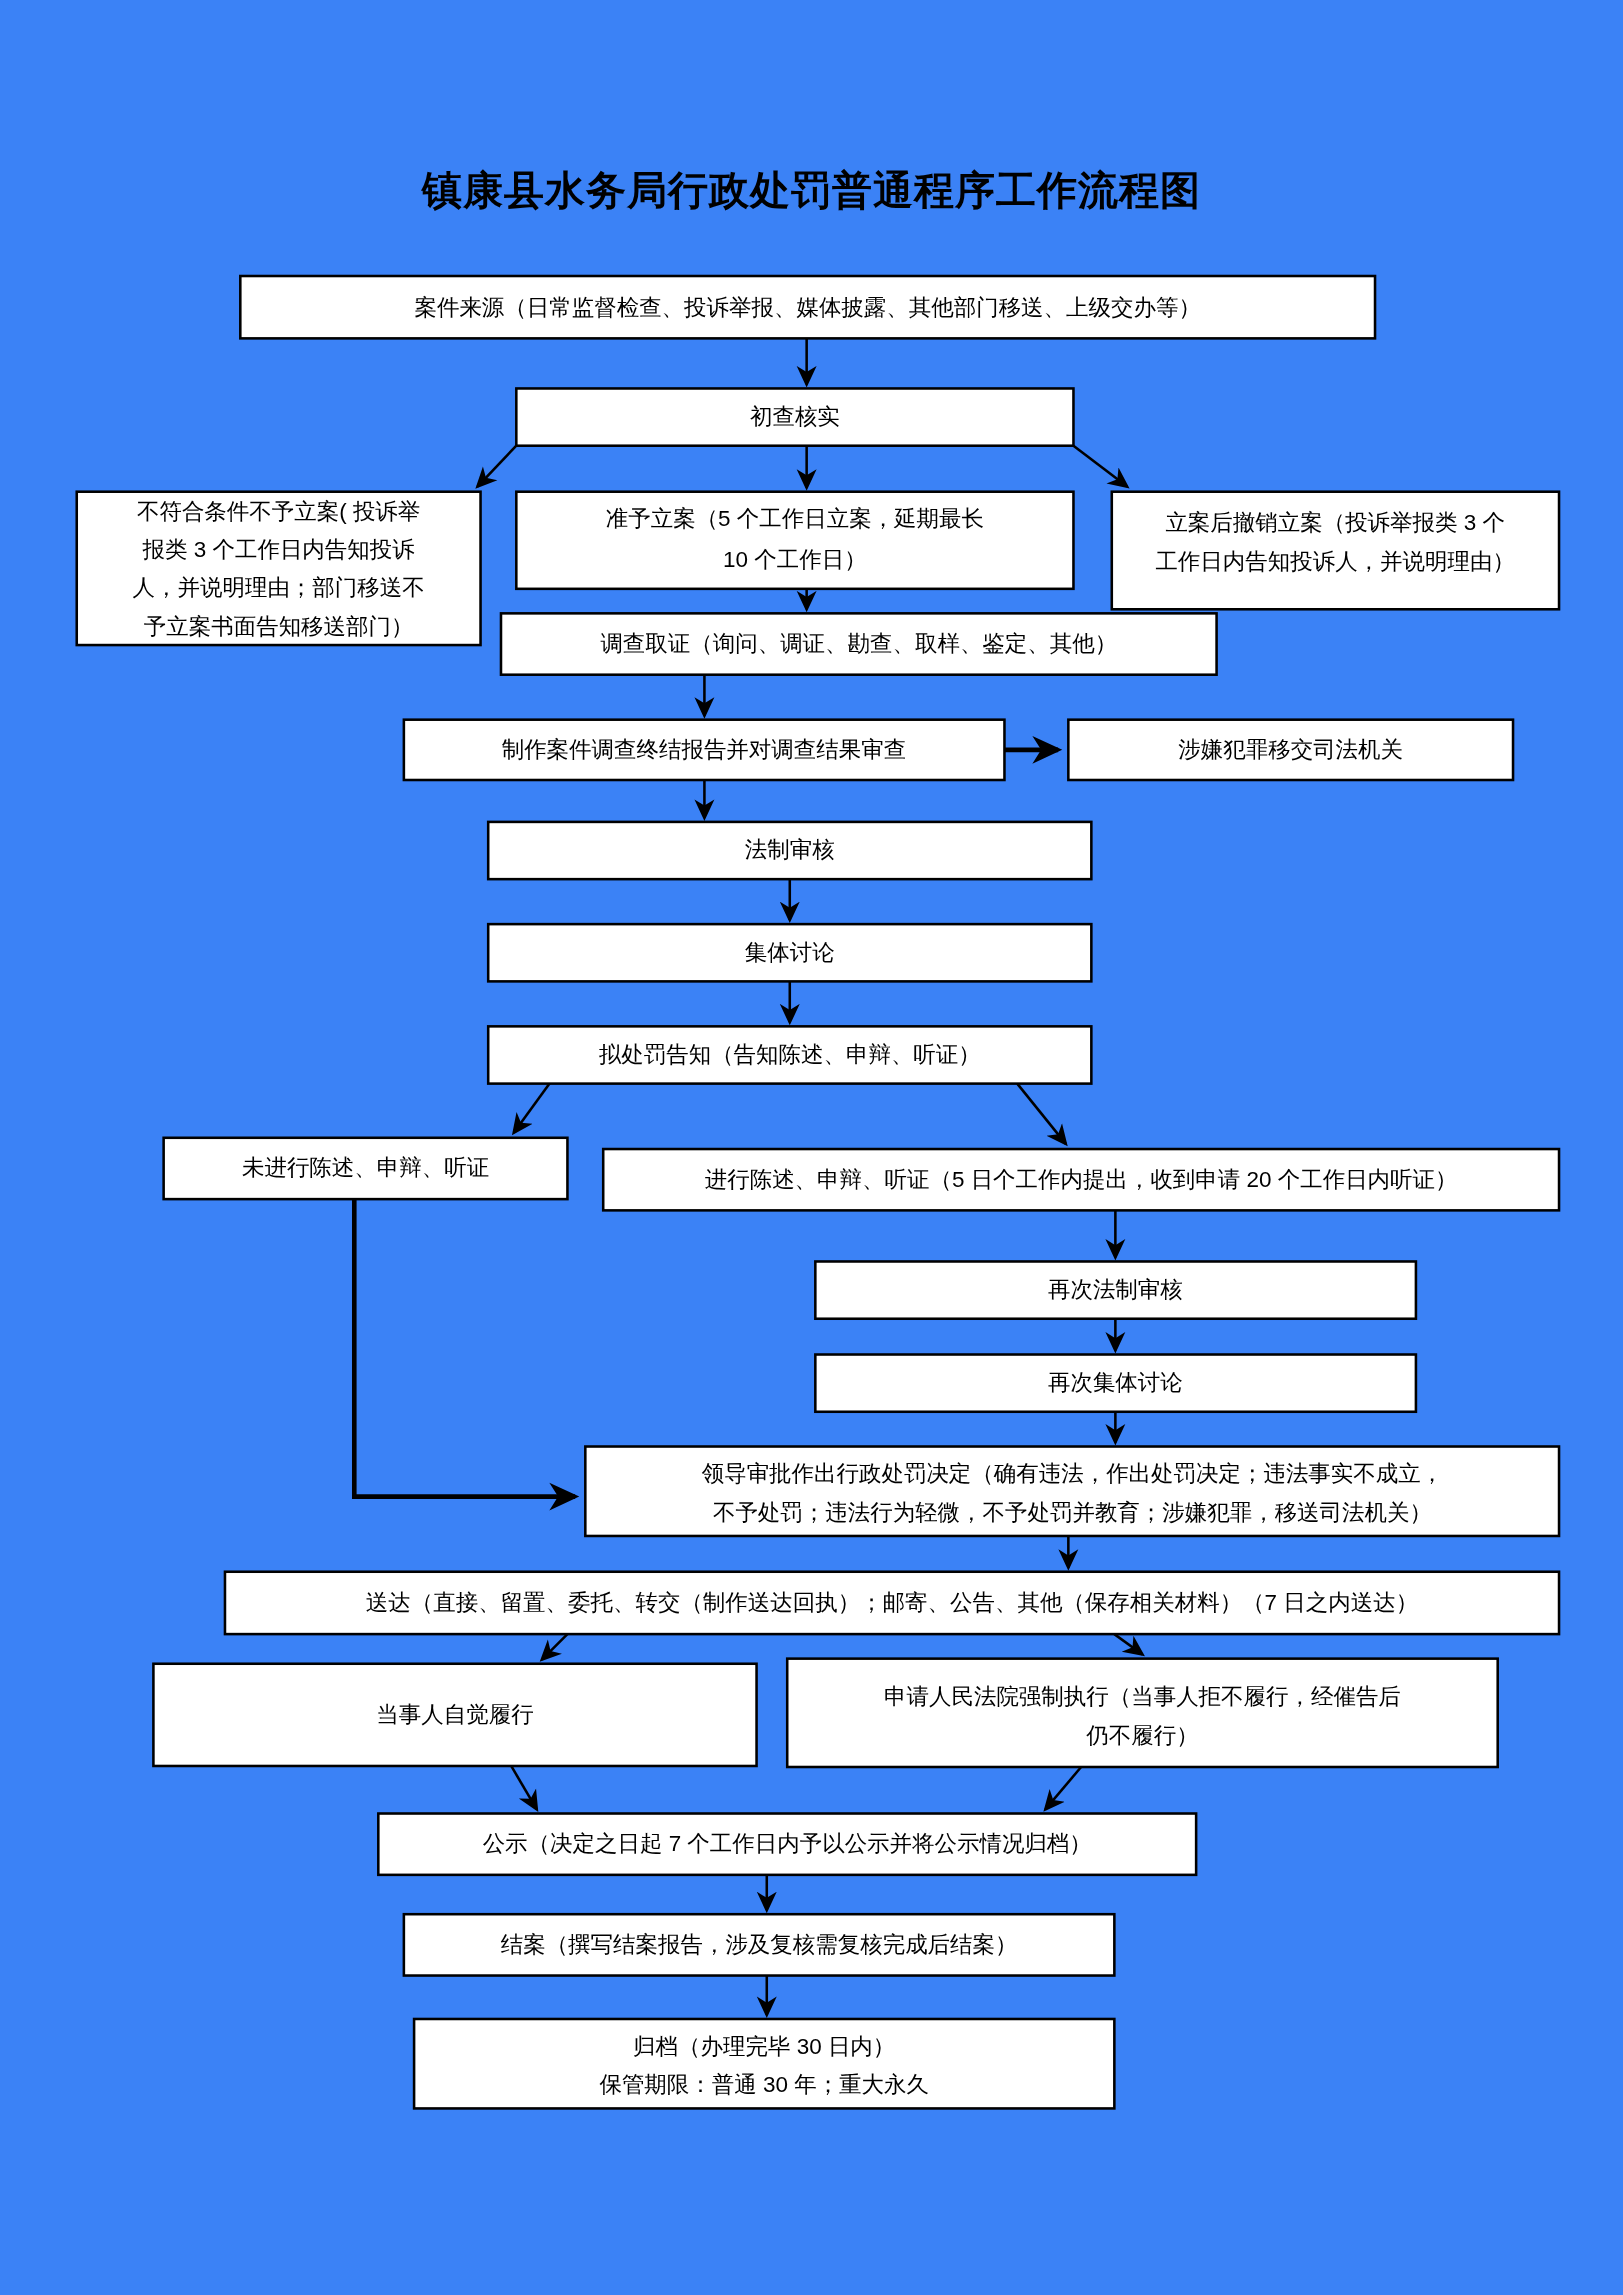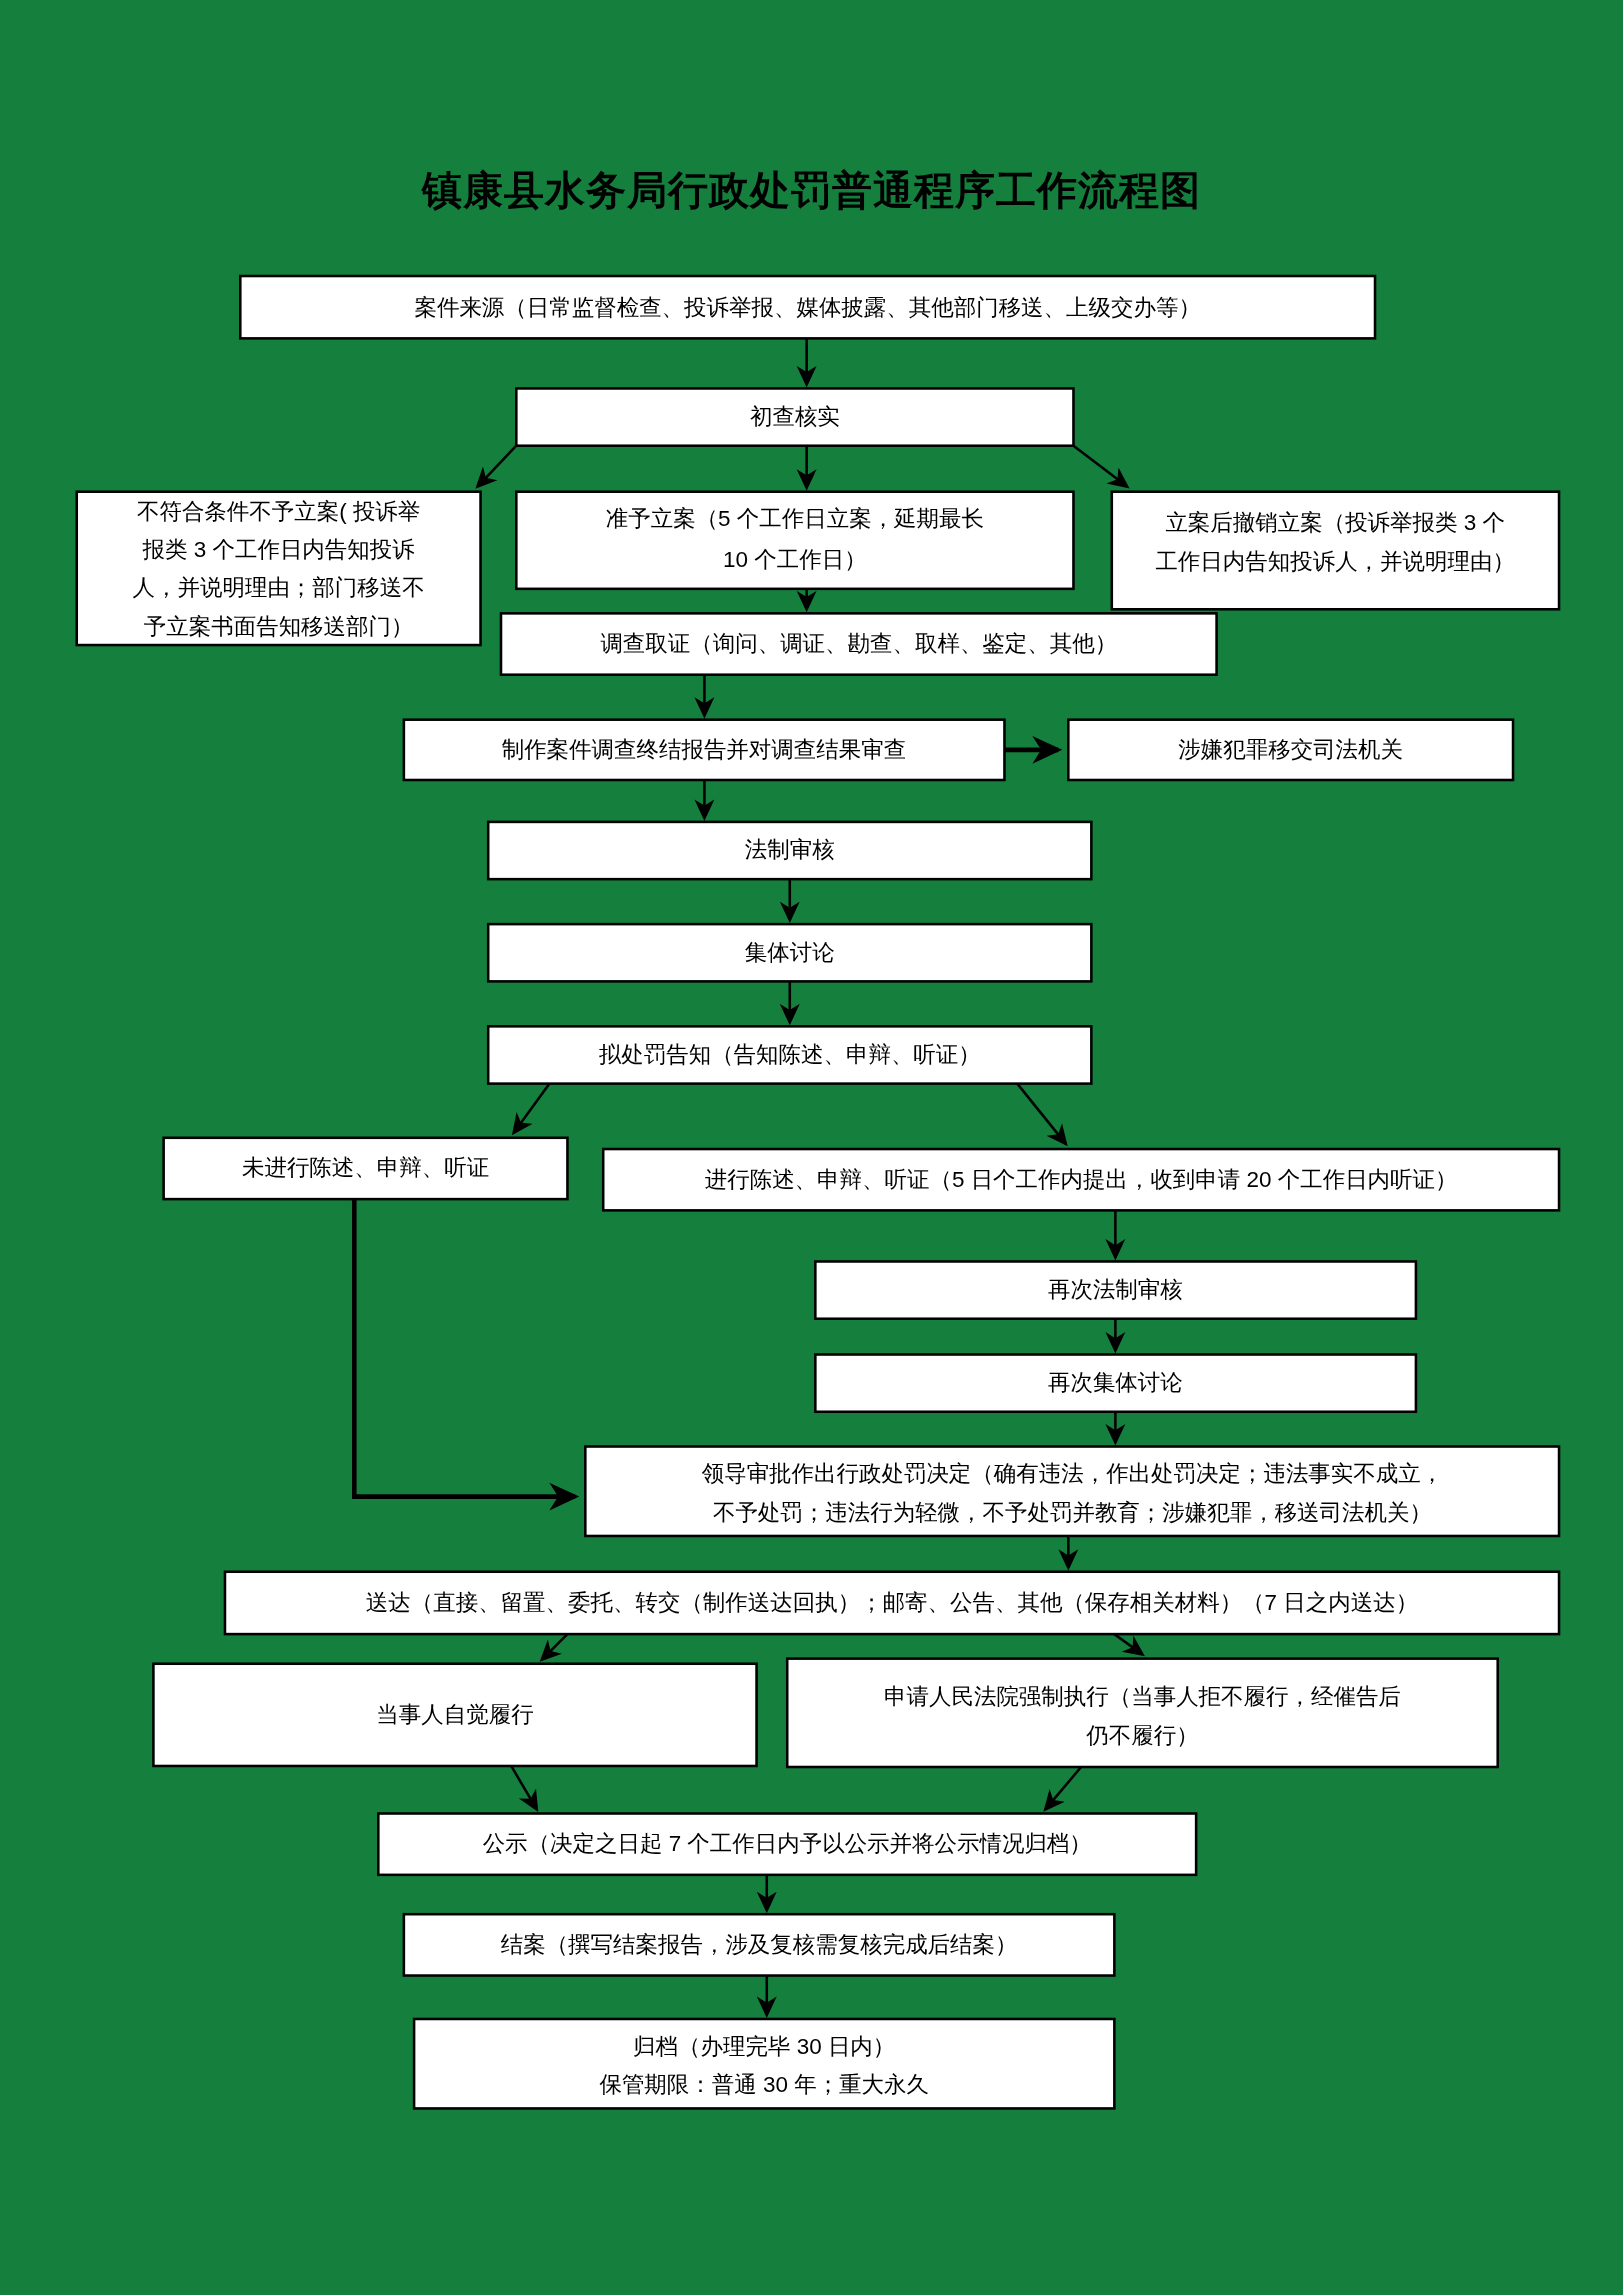--- a/index.html
+++ b/index.html
@@ -11,21 +11,21 @@
     width: 1623px;
     height: 2295px;
     font-family: "Liberation Sans", "DejaVu Sans", sans-serif;
     color: #000000;
     overflow: hidden;
   }
   #page {
     position: relative;
     width: 1623px;
     height: 2295px;
-    background: #15803d;
+    background: #3b82f6;
   }
   #flow-title {
     position: absolute;
     left: 0;
     top: 169px;
     width: 1623px;
     text-align: center;
     font-family: "Liberation Serif", "DejaVu Serif", serif;
     font-weight: bold;
     font-size: 40px;

